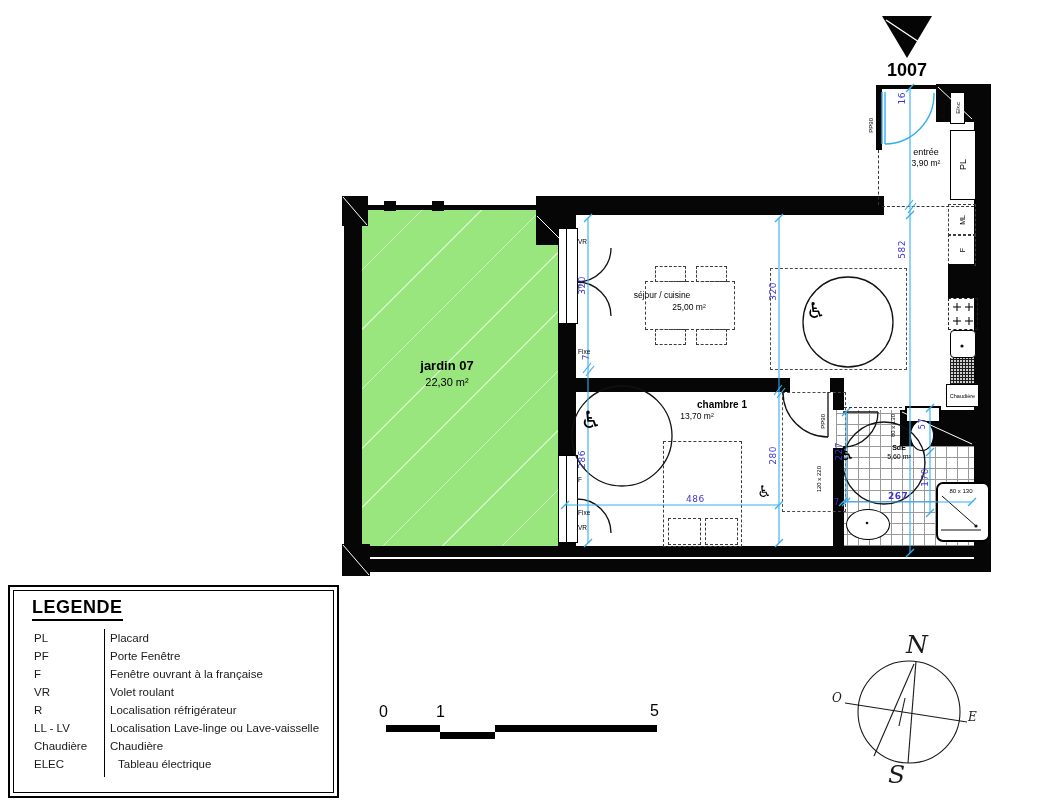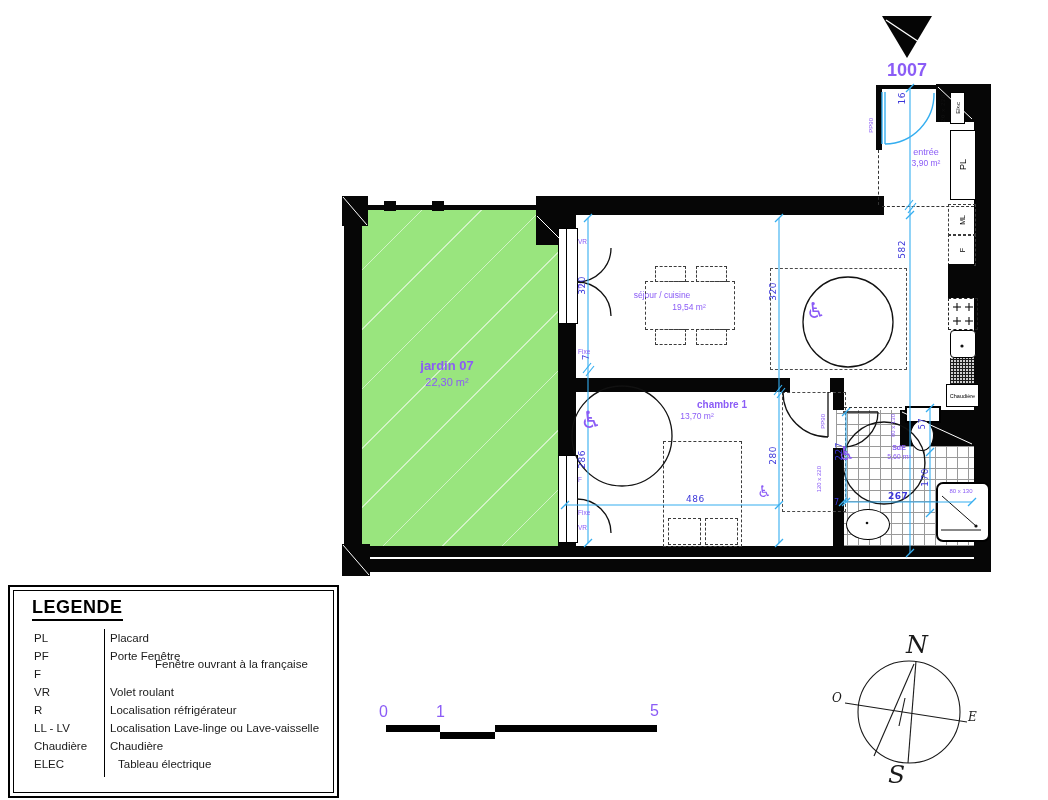--- a/index.html
+++ b/index.html
@@ -5,21 +5,21 @@
   html,body{margin:0;padding:0;background:#fff;}
   #stage{position:relative;width:1048px;height:800px;background:#fff;overflow:hidden;
          font-family:"Liberation Sans",sans-serif;}
   .abs{position:absolute;}
   .w{position:absolute;background:#060606;}
   .dashbox{position:absolute;border:1.4px dashed #3c3c3c;}
   .zone{position:absolute;border:1.4px dashed #4a4a4a;}
   .dim{position:absolute;color:#3b36da;font:9px "DejaVu Sans",sans-serif;letter-spacing:.5px;}
   .vt{writing-mode:vertical-rl;transform:rotate(180deg);}
   .vts{writing-mode:vertical-rl;transform:rotate(180deg);}
-  .lbl{position:absolute;color:#8b5cf6;}
+  .lbl{position:absolute;color:#000000;}
   .ctr{text-align:center;}
   .win{position:absolute;background:#fff;border:1px solid #000;
        background-image:linear-gradient(90deg,transparent 7px,#000 7px,#000 8px,transparent 8px);}
   .tile{position:absolute;background-color:#fff;
         background-image:repeating-linear-gradient(0deg,#9a9a9a 0 1px,transparent 1px 11px),
                          repeating-linear-gradient(90deg,#9a9a9a 0 1px,transparent 1px 11px);}
   .green{position:absolute;background:#99e57e;
         background-image:repeating-linear-gradient(135deg,rgba(255,255,255,.55) 0 1px,transparent 1px 42px);}
   .dbox{position:absolute;background:#fff;border:2px solid #000;}
   .dbox::before{content:'';position:absolute;inset:2px;border:1px solid #000;}
@@ -209,21 +209,21 @@
   <div class="lbl" style="left:580px;top:406px;font-size:24px;font-family:'DejaVu Sans',sans-serif;">♿</div>
   <div class="lbl" style="left:757px;top:482px;font-size:16px;font-family:'DejaVu Sans',sans-serif;">♿</div>
   <div class="lbl" style="left:838px;top:442px;font-size:19px;font-family:'DejaVu Sans',sans-serif;">♿</div>
 
   <div class="lbl ctr" style="left:880px;top:60px;width:54px;font-size:18px;font-weight:bold;">1007</div>
 
 
   <div class="lbl ctr" style="left:387px;top:358px;width:120px;font-size:13px;font-weight:bold;">jardin 07</div>
   <div class="lbl ctr" style="left:387px;top:376px;width:120px;font-size:11px;">22,30 m²</div>
   <div class="lbl ctr" style="left:612px;top:290px;width:100px;font-size:8.5px;">séjour / cuisine</div>
-  <div class="lbl ctr" style="left:639px;top:302px;width:100px;font-size:8.5px;">19,54 m²</div>
+  <div class="lbl ctr" style="left:639px;top:302px;width:100px;font-size:8.5px;">25,00 m²</div>
   <div class="lbl ctr" style="left:647px;top:399px;width:100px;font-size:10px;font-weight:bold;text-align:right;">chambre 1</div>
   <div class="lbl ctr" style="left:647px;top:411px;width:100px;font-size:8.5px;">13,70 m²</div>
   <div class="lbl ctr" style="left:874px;top:444px;width:50px;font-size:7px;font-weight:bold;">SdE</div>
   <div class="lbl ctr" style="left:874px;top:453px;width:50px;font-size:7px;">5,60 m²</div>
   <div class="lbl ctr" style="left:896px;top:147px;width:60px;font-size:9px;">entrée</div>
   <div class="lbl ctr" style="left:896px;top:158px;width:60px;font-size:8.5px;">3,90 m²</div>
 
   <div class="lbl" style="left:578px;top:238px;font-size:6.5px;">VR</div>
   <div class="lbl" style="left:578px;top:284px;font-size:6.5px;">F</div>
   <div class="lbl" style="left:578px;top:348px;font-size:6.5px;">Fixe</div>
@@ -250,21 +250,21 @@
   <div class="dim" style="left:834px;top:498px;font-size:8px;">7</div>
 
   <div class="legendbox" style="left:8px;top:585px;width:327px;height:209px;">
     <div style="position:absolute;left:22px;top:10px;font-size:18px;font-weight:bold;letter-spacing:.5px;border-bottom:2px solid #000;padding-bottom:1px;">LEGENDE</div>
     <div style="position:absolute;left:94px;top:42px;width:0;height:148px;border-left:1.3px solid #000;"></div>
     <div class="lkey" style="top:45px;">PL</div>
     <div class="ldesc" style="top:45px;">Placard</div>
     <div class="lkey" style="top:63px;">PF</div>
     <div class="ldesc" style="top:63px;">Porte Fenêtre</div>
     <div class="lkey" style="top:81px;">F</div>
-    <div class="ldesc" style="top:71px;margin-left:45px;">Fenêtre ouvrant à la française</div>
+    <div class="ldesc" style="top:81px;">Fenêtre ouvrant à la française</div>
     <div class="lkey" style="top:99px;">VR</div>
     <div class="ldesc" style="top:99px;">Volet roulant</div>
     <div class="lkey" style="top:117px;">R</div>
     <div class="ldesc" style="top:117px;">Localisation réfrigérateur</div>
     <div class="lkey" style="top:135px;">LL - LV</div>
     <div class="ldesc" style="top:135px;">Localisation Lave-linge ou Lave-vaisselle</div>
     <div class="lkey" style="top:153px;">Chaudière</div>
     <div class="ldesc" style="top:153px;">Chaudière</div>
     <div class="lkey" style="top:171px;">ELEC</div>
     <div class="ldesc" style="top:171px;margin-left:8px;">Tableau électrique</div>

